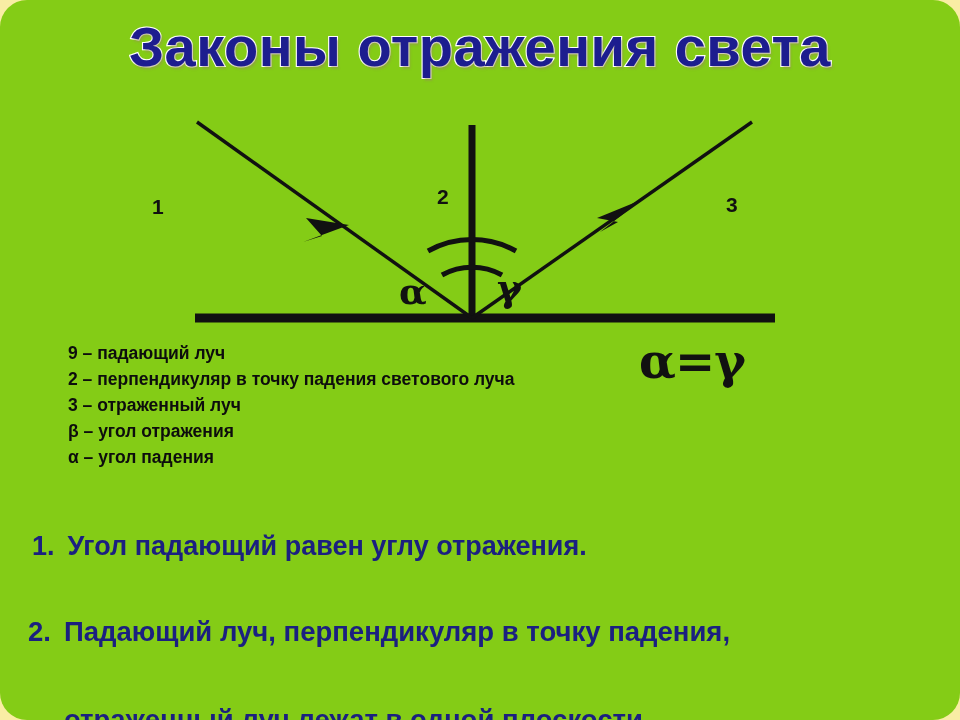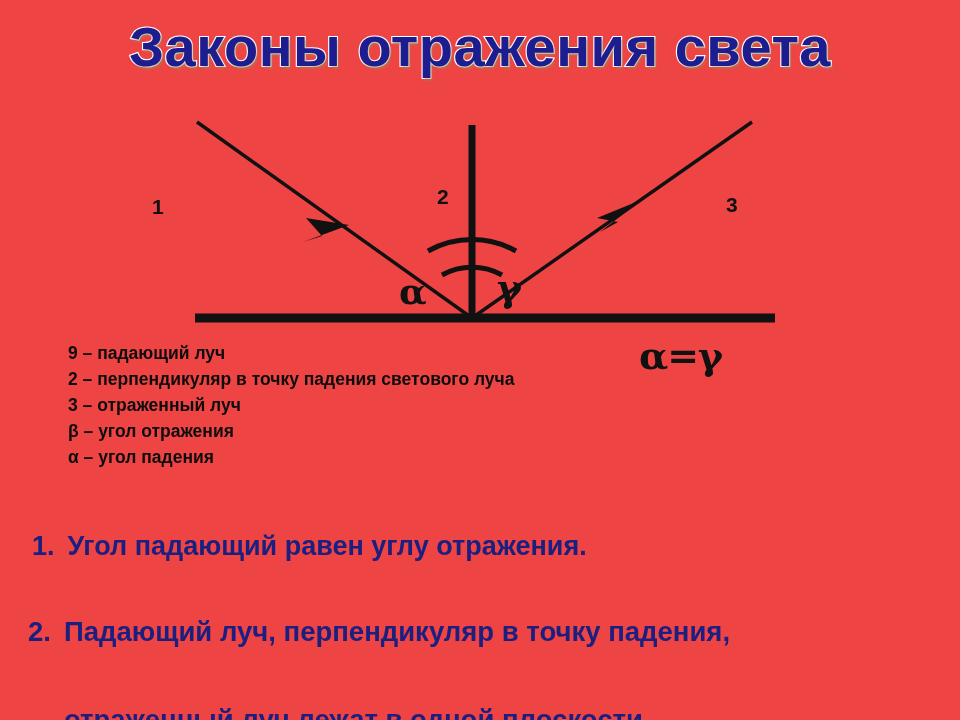--- a/index.html
+++ b/index.html
@@ -11,21 +11,22 @@
     height: 720px;
     background: #f9eda4;
     font-family: "Liberation Sans", sans-serif;
     overflow: hidden;
     position: relative;
   }
   #slide {
     position: relative;
     width: 960px;
     height: 720px;
-    background: #ef4444;
+    background: #84cc16;
+    border-radius: 27px;
   }
 
   
   #title {
     position: absolute;
     left: 0;
     top: 14px;
     width: 960px;
     text-align: center;
     font-family: "Liberation Sans", sans-serif;
@@ -66,21 +67,21 @@
     color: #111111;
   }
   #label-alpha { left: 399px; top: 180px; font-size: 36px; }
   #label-gamma { left: 497px; top: 175px; font-size: 38px; }
   #label-equation {
     position: absolute;
     left: 639px;
     top: 243px;
     font-family: "DejaVu Serif", serif;
     font-weight: bold;
-    font-size: 38px;
+    font-size: 48px;
     color: #111111;
     letter-spacing: -1px;
   }
 
   
   #legend {
     position: absolute;
     left: 68px;
     top: 340px;
     width: 700px;

